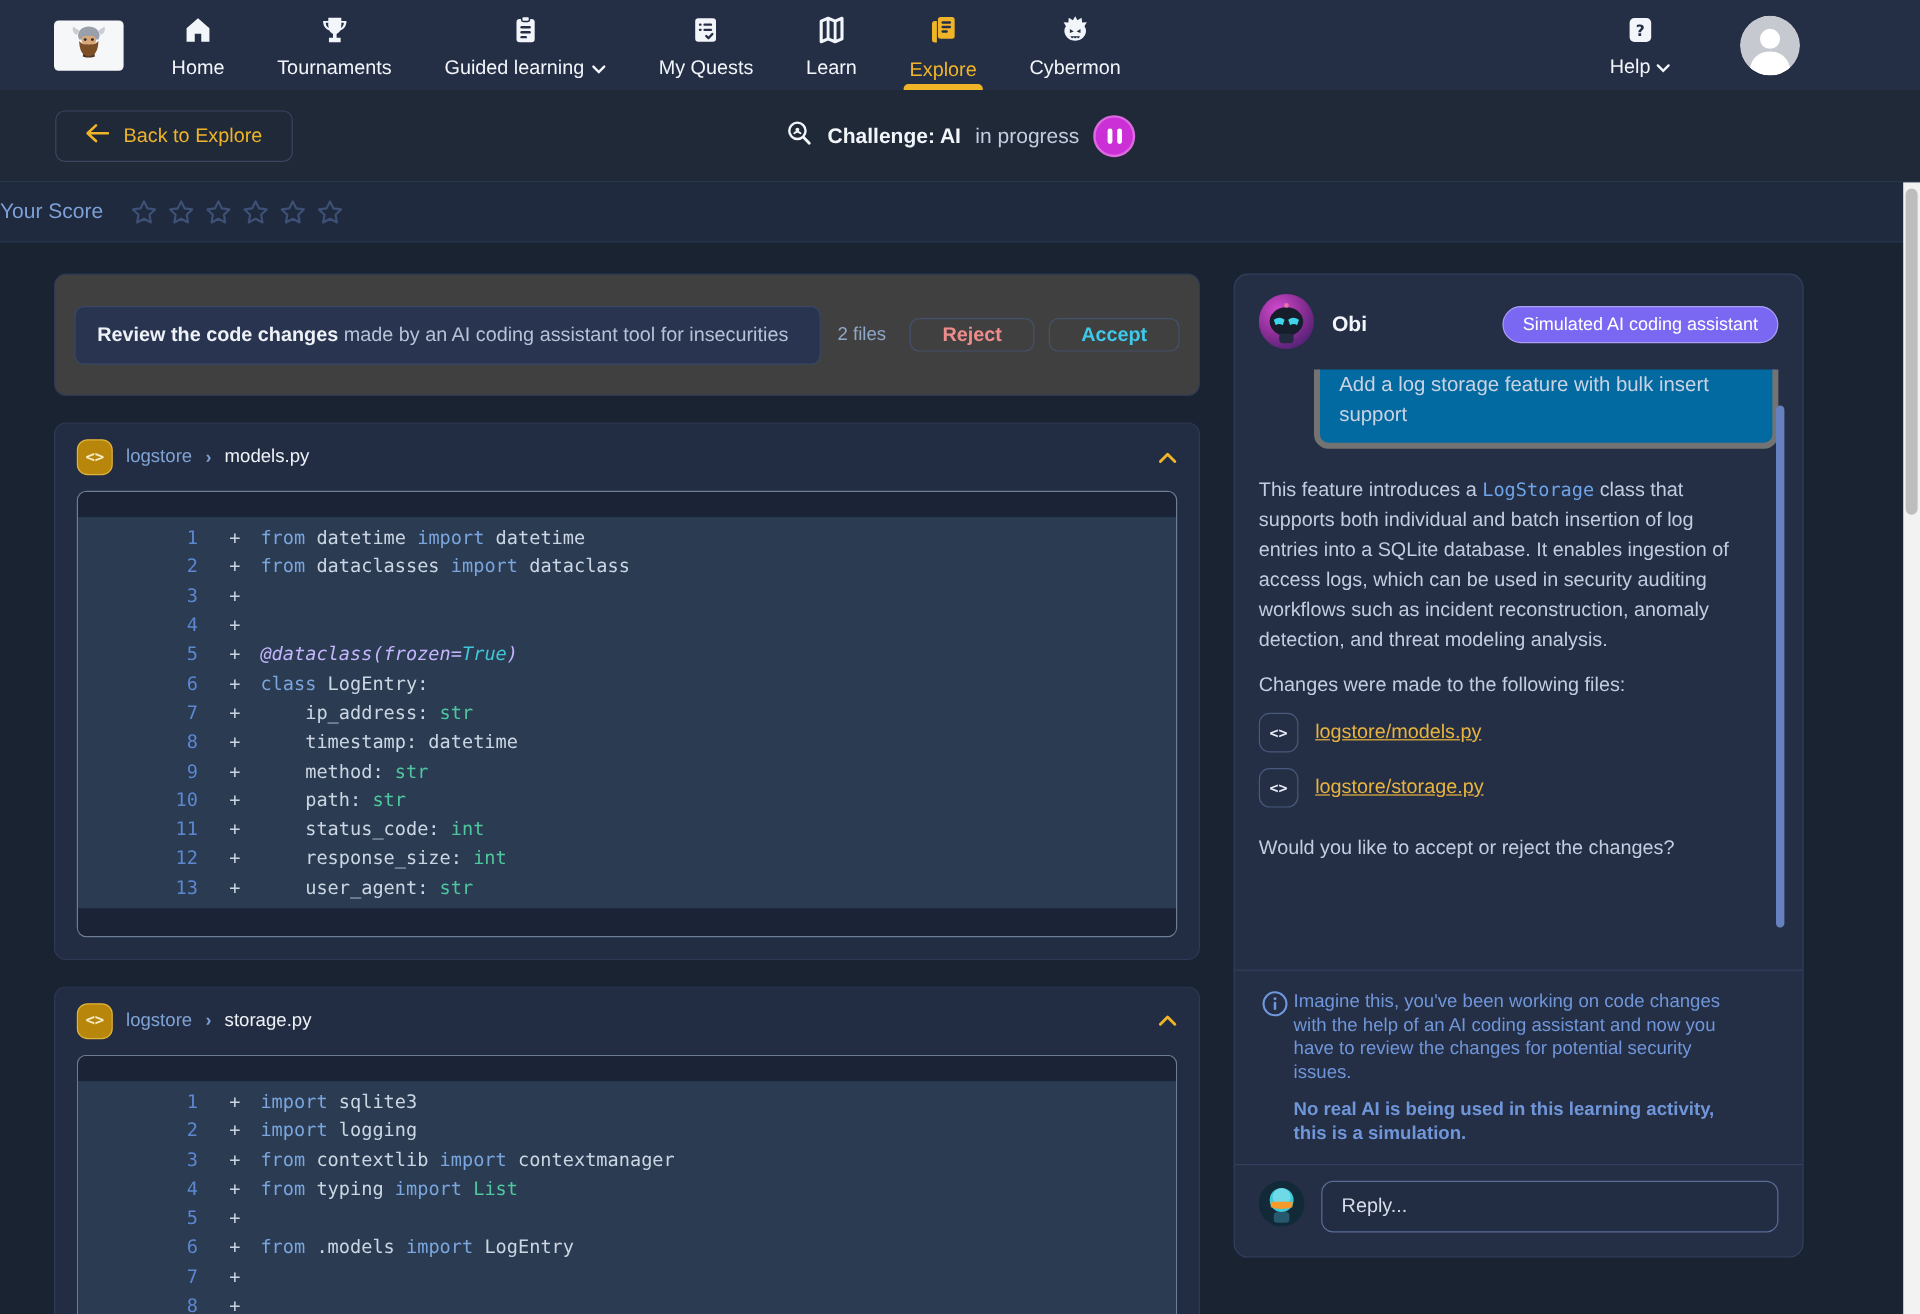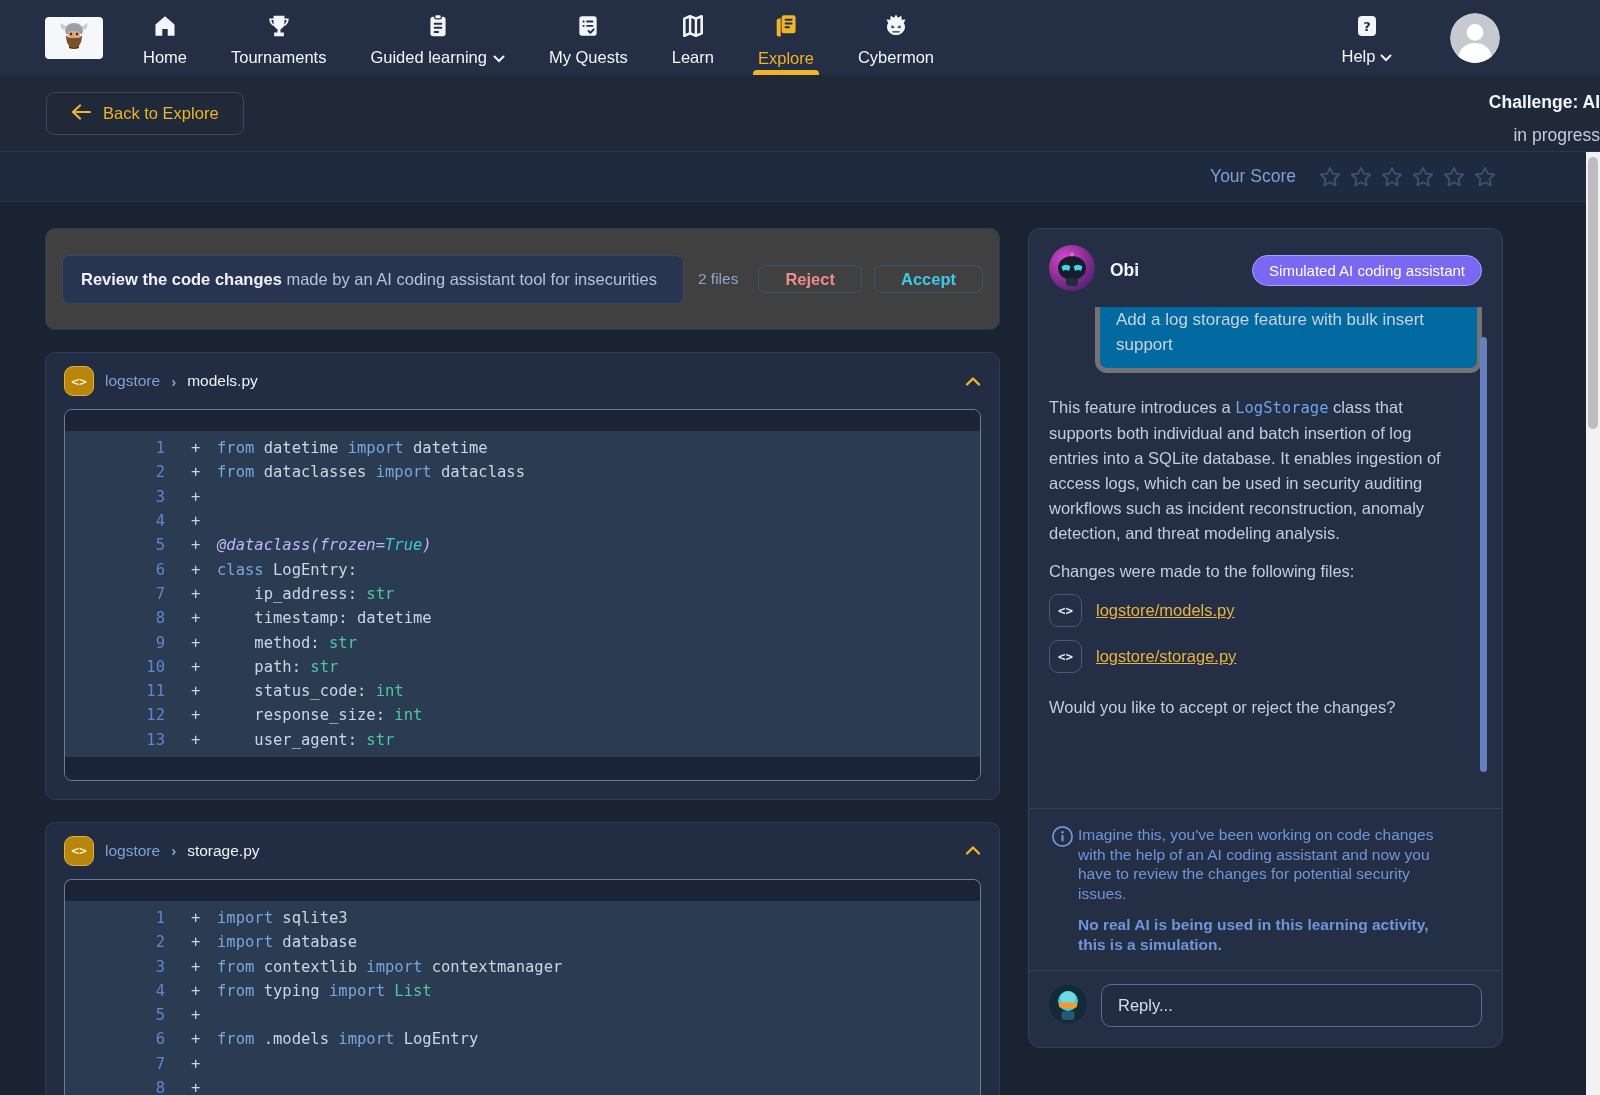--- a/index.html
+++ b/index.html
@@ -24,30 +24,30 @@
     color:#f2f5fa; font-size:16.5px; cursor:pointer; padding-top:4px; }
   .avatar-btn { width:50px; height:50px; border-radius:50%; overflow:hidden; }
 
   
   .challenge-bar { position:absolute; top:75px; left:0; width:1600px; height:77px;
     background:#1f2938; border-bottom:1px solid #2c3850; }
   .back-btn { position:absolute; left:46px; top:17px; height:43px; display:flex; align-items:center;
     gap:12px; padding:0 24px; border:1.5px solid #3a4662; border-radius:8px; color:#f0b429;
     font-size:16.5px; background:transparent; cursor:pointer; }
   .challenge-center { position:absolute; left:0; right:0; top:0; height:77px; display:flex;
-    align-items:flex-end; justify-content:center; gap:12px; pointer-events:none;flex-direction:column; }
+    align-items:center; justify-content:center; gap:12px; pointer-events:none; }
   .challenge-title { font-size:17.5px; color:#f2f5fa; font-weight:bold; }
   .challenge-status { font-size:17.5px; color:#c2cde0; font-weight:normal; }
   .pause-btn { pointer-events:auto; width:35px; height:35px; border-radius:50%; background:#cb2fd6;
     border:2.5px solid #de6ae2; display:flex; align-items:center; justify-content:center; gap:4px; cursor:pointer; }
   .pause-btn i { display:block; width:4px; height:13px; background:#fff; border-radius:2px; }
 
   
   .score-bar { position:absolute; top:152px; left:0; width:1600px; height:50px; background:#202a3e;
-    border-bottom:1px solid #2a364e; display:flex; align-items:center; justify-content:flex-end;
+    border-bottom:1px solid #2a364e; display:flex; align-items:center; justify-content:flex-start;
     gap:22px; padding-right:103px; }
   .score-label { color:#7da0d8; font-size:17.5px; }
   .stars { display:flex; gap:7px; }
   .stars svg { display:block; cursor:pointer; }
 
   
   .main { position:absolute; top:202px; left:0; width:1600px; height:893px; }
   .left-col { position:absolute; left:45px; top:26px; width:955px; }
 
   .review-card { height:102px; background:#404040; border:1px solid #2e3a55; border-radius:10px;
@@ -431,21 +431,21 @@
           <div class="code-strip"></div>
           <div class="code-lines" style="padding-bottom:40px;">
               <div class="code-row">
                 <span class="ln">1</span>
                 <span class="mk">+</span>
                 <span class="cd"><span class="tok-kw">import</span><span class="tok-id"> sqlite3</span></span>
               </div>
               <div class="code-row">
                 <span class="ln">2</span>
                 <span class="mk">+</span>
-                <span class="cd"><span class="tok-kw">import</span><span class="tok-id"> database</span></span>
+                <span class="cd"><span class="tok-kw">import</span><span class="tok-id"> logging</span></span>
               </div>
               <div class="code-row">
                 <span class="ln">3</span>
                 <span class="mk">+</span>
                 <span class="cd"><span class="tok-kw">from</span><span class="tok-id"> contextlib </span><span class="tok-kw">import</span><span class="tok-id"> contextmanager</span></span>
               </div>
               <div class="code-row">
                 <span class="ln">4</span>
                 <span class="mk">+</span>
                 <span class="cd"><span class="tok-kw">from</span><span class="tok-id"> typing </span><span class="tok-kw">import</span><span class="tok-id"> </span><span class="tok-ty">List</span></span>

